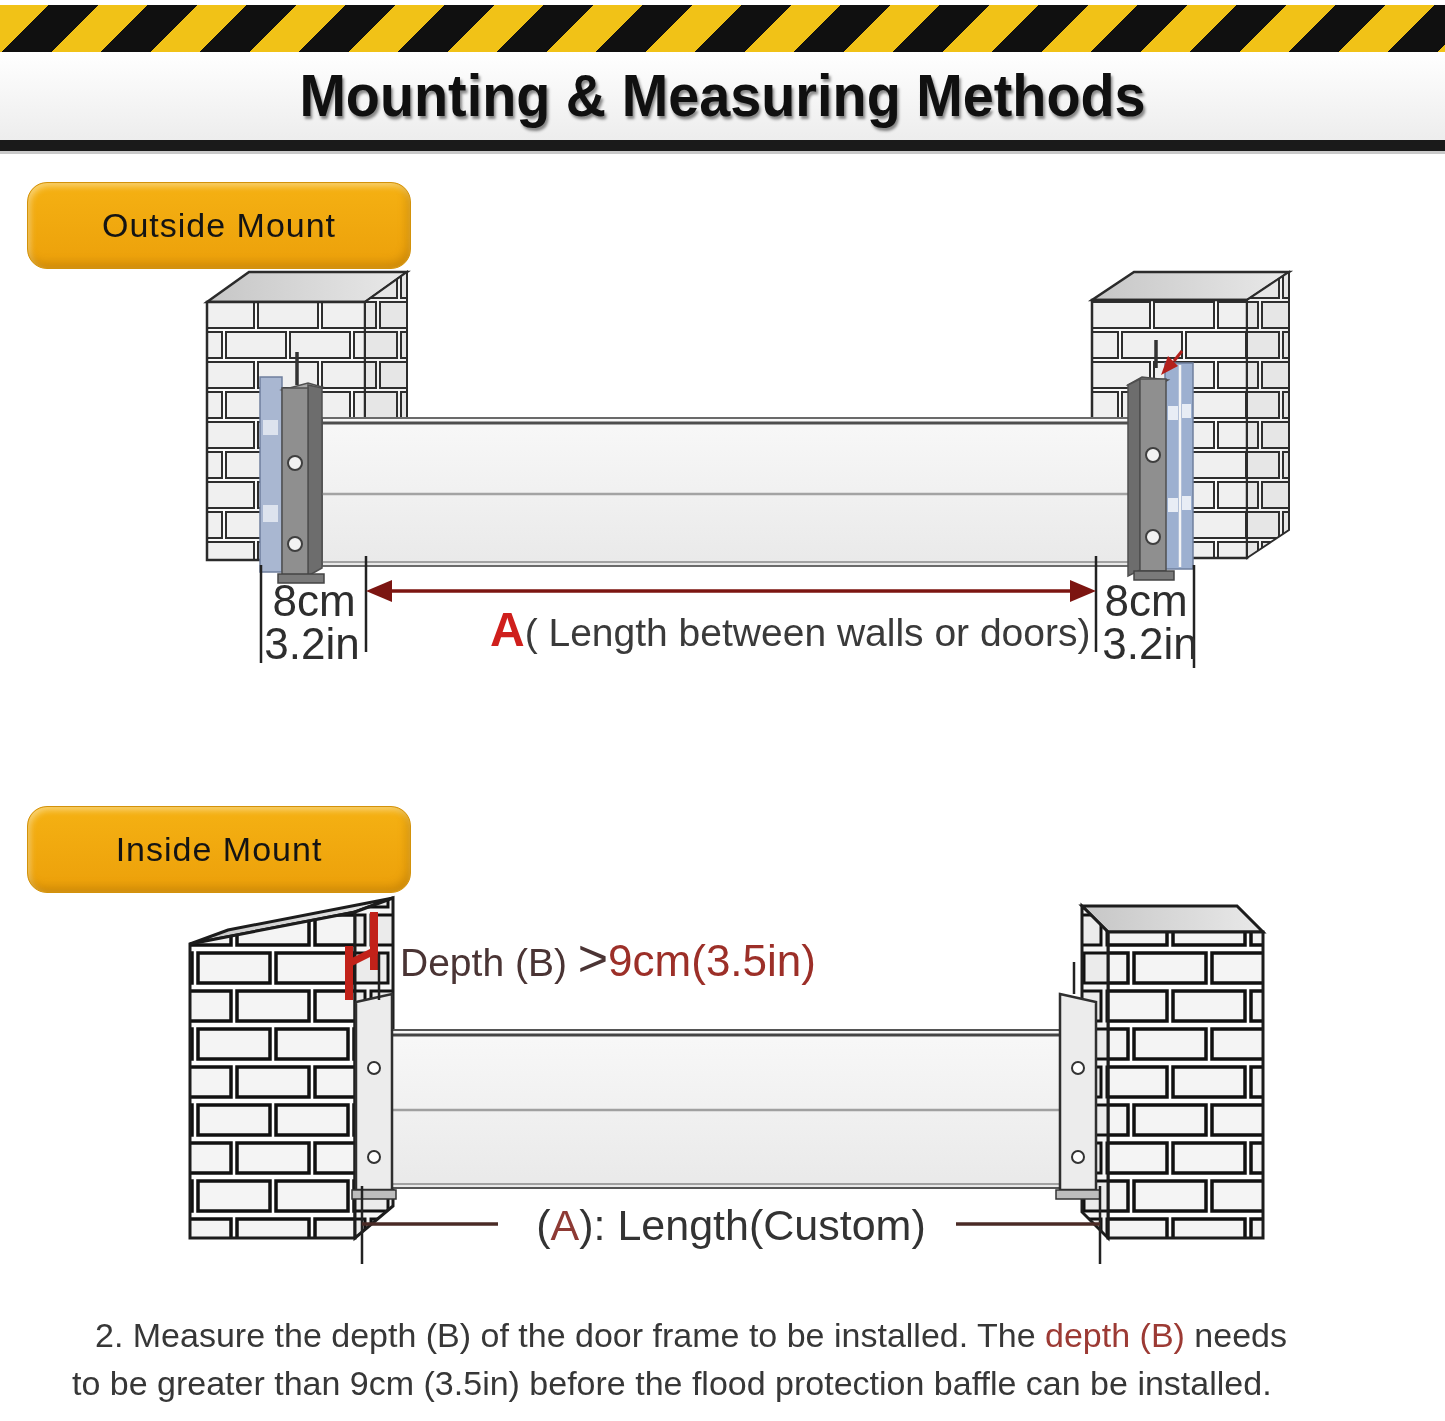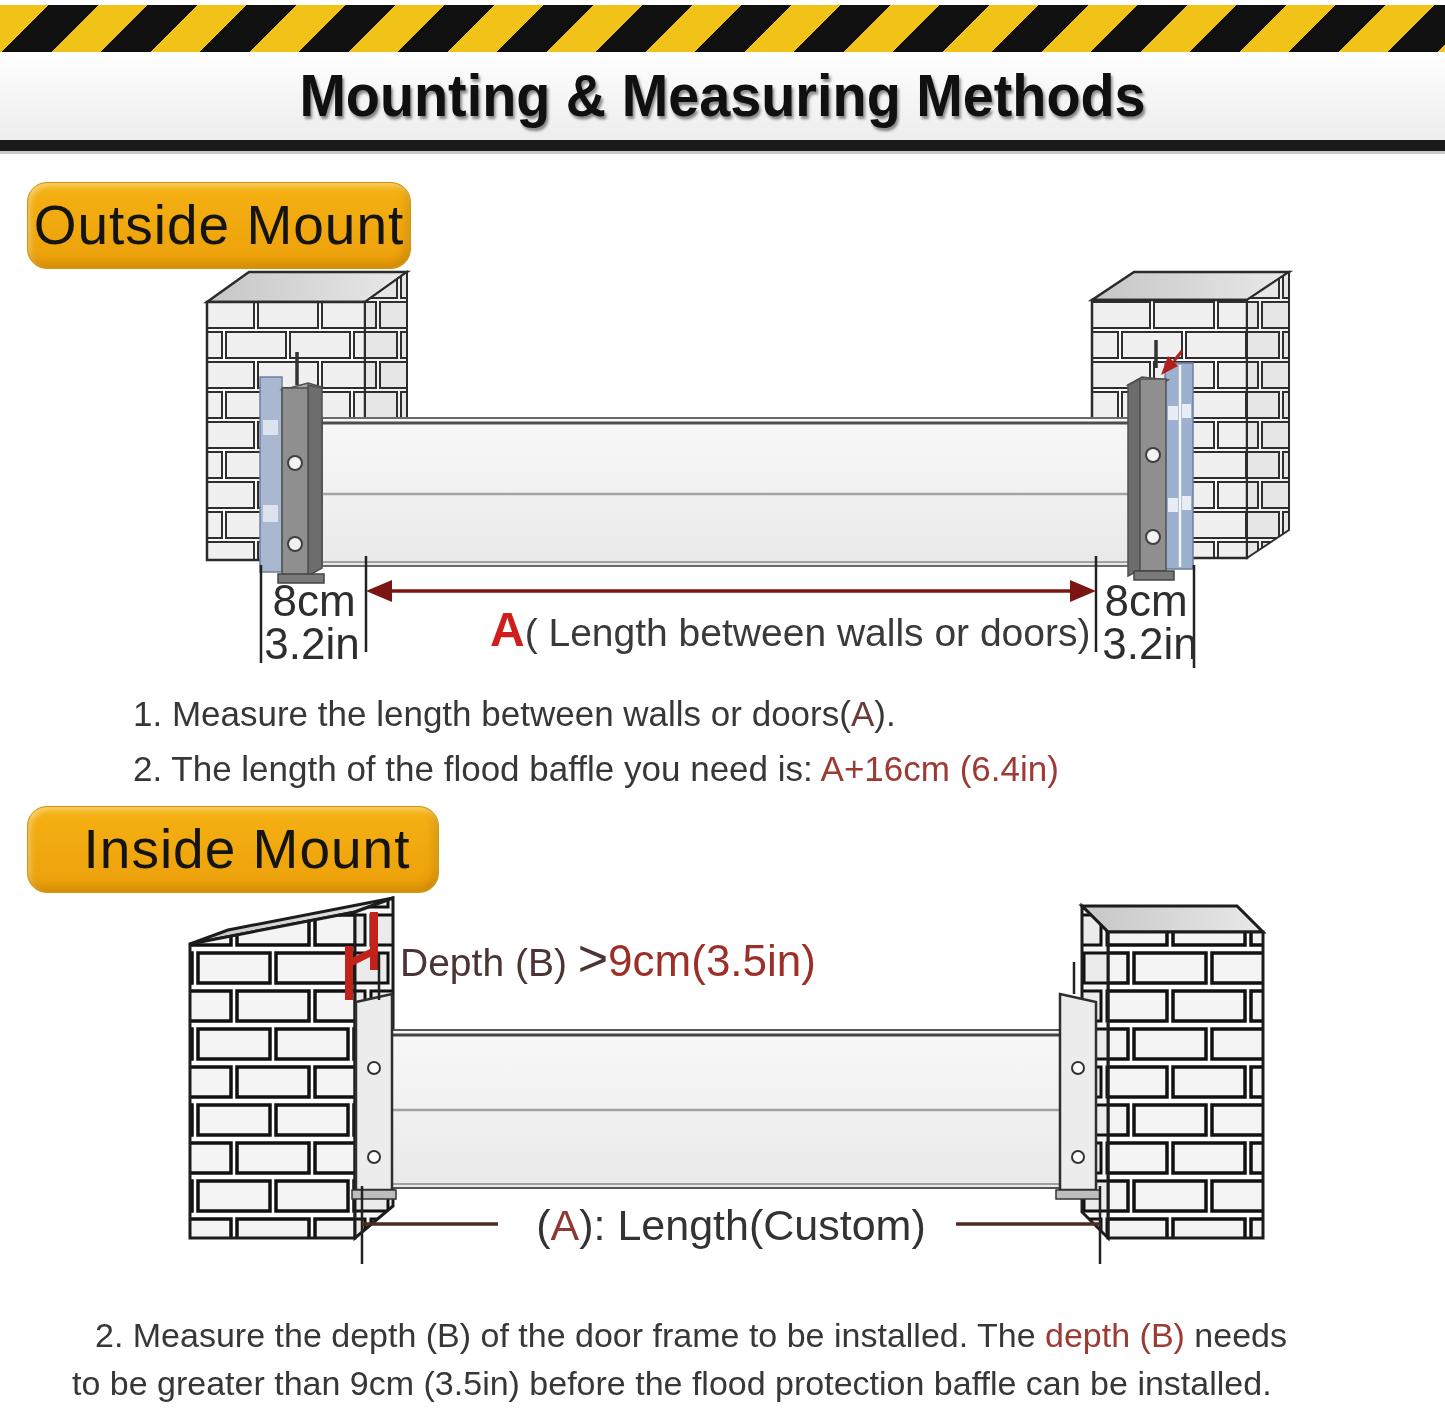--- a/index.html
+++ b/index.html
@@ -14,23 +14,23 @@
           font-size:60px;font-weight:bold;color:#101010;transform:scaleX(.93);
           text-shadow:2px 3px 3px rgba(0,0,0,.45),-1px -1px 0 rgba(255,255,255,.55);
           white-space:nowrap;}
   .black-bar{position:absolute;top:140px;left:0;width:1445px;height:11px;background:#1a1a1a;}
   .gray-line{position:absolute;top:151px;left:0;width:1445px;height:3px;background:#c9c9c9;}
   
   .badge{position:absolute;left:27px;width:382px;height:85px;border-radius:20px;
          background:linear-gradient(#f5b113,#eca00a);border:1px solid #d3920a;
          box-shadow:inset -3px -5px 8px rgba(150,95,0,.35), inset 2px 3px 6px rgba(255,240,190,.6);
          text-align:center;}
-  .badge span{font-size:55px;line-height:84px;color:#141414;letter-spacing:1px;text-align:right;}
+  .badge span{font-size:34px;line-height:84px;color:#141414;letter-spacing:1px;text-align:right;}
   .badge-outside{top:182px;}
-  .badge-inside{top:806px;padding-left:28px;}
+  .badge-inside{top:806px;}
   
   svg.diagram{position:absolute;left:0;width:1445px;display:block;}
   #d1{top:260px;height:412px;}
   #d2{top:894px;height:378px;}
   svg text{font-family:"Liberation Sans",sans-serif;}
   .dim-num{font-size:44px;fill:#2e2e2e;}
   .a-red{font-size:48px;font-weight:bold;fill:#cf1f1c;}
   .a-rest{font-size:39px;fill:#3a3a3a;}
   .depth-lab{font-size:39px;fill:#4a3434;}
   .depth-gt{font-size:52px;fill:#4a3434;}
@@ -174,24 +174,20 @@
       </g>
     </g>
 
     <text x="314" y="616" text-anchor="middle" class="dim-num"><tspan>8cm</tspan></text>
     <text x="312" y="659" text-anchor="middle" class="dim-num"><tspan>3.2in</tspan></text>
     <text x="1146" y="616" text-anchor="middle" class="dim-num"><tspan>8cm</tspan></text>
     <text x="1150" y="659" text-anchor="middle" class="dim-num"><tspan>3.2in</tspan></text>
     <text x="490" y="646"><tspan class="a-red">A</tspan><tspan class="a-rest">( Length between walls or doors)</tspan></text>
   </svg>
 
-  <div class="steps steps-outside">
-    <p><span>1. Measure the length between walls or doors(</span><span class="maroon-soft">A</span><span>).</span></p>
-    <p><span>2. The length of the flood baffle you need is: </span><span class="maroon">A+16cm (6.4in)</span></p>
-  </div>
 
   <div class="badge badge-inside">
     <span>Inside Mount</span>
   </div>
 
   <svg id="d2" class="diagram" viewBox="0 894 1445 378">
 
     <g>
       <polygon points="190,944 355,912 393,898 228,930" fill="url(#topface)" stroke="#1c1c1c" stroke-width="3"></polygon>
       <polygon points="190,944 355,912 355,1238 190,1238" fill="url(#brick2)" stroke="#1c1c1c" stroke-width="3"></polygon>

